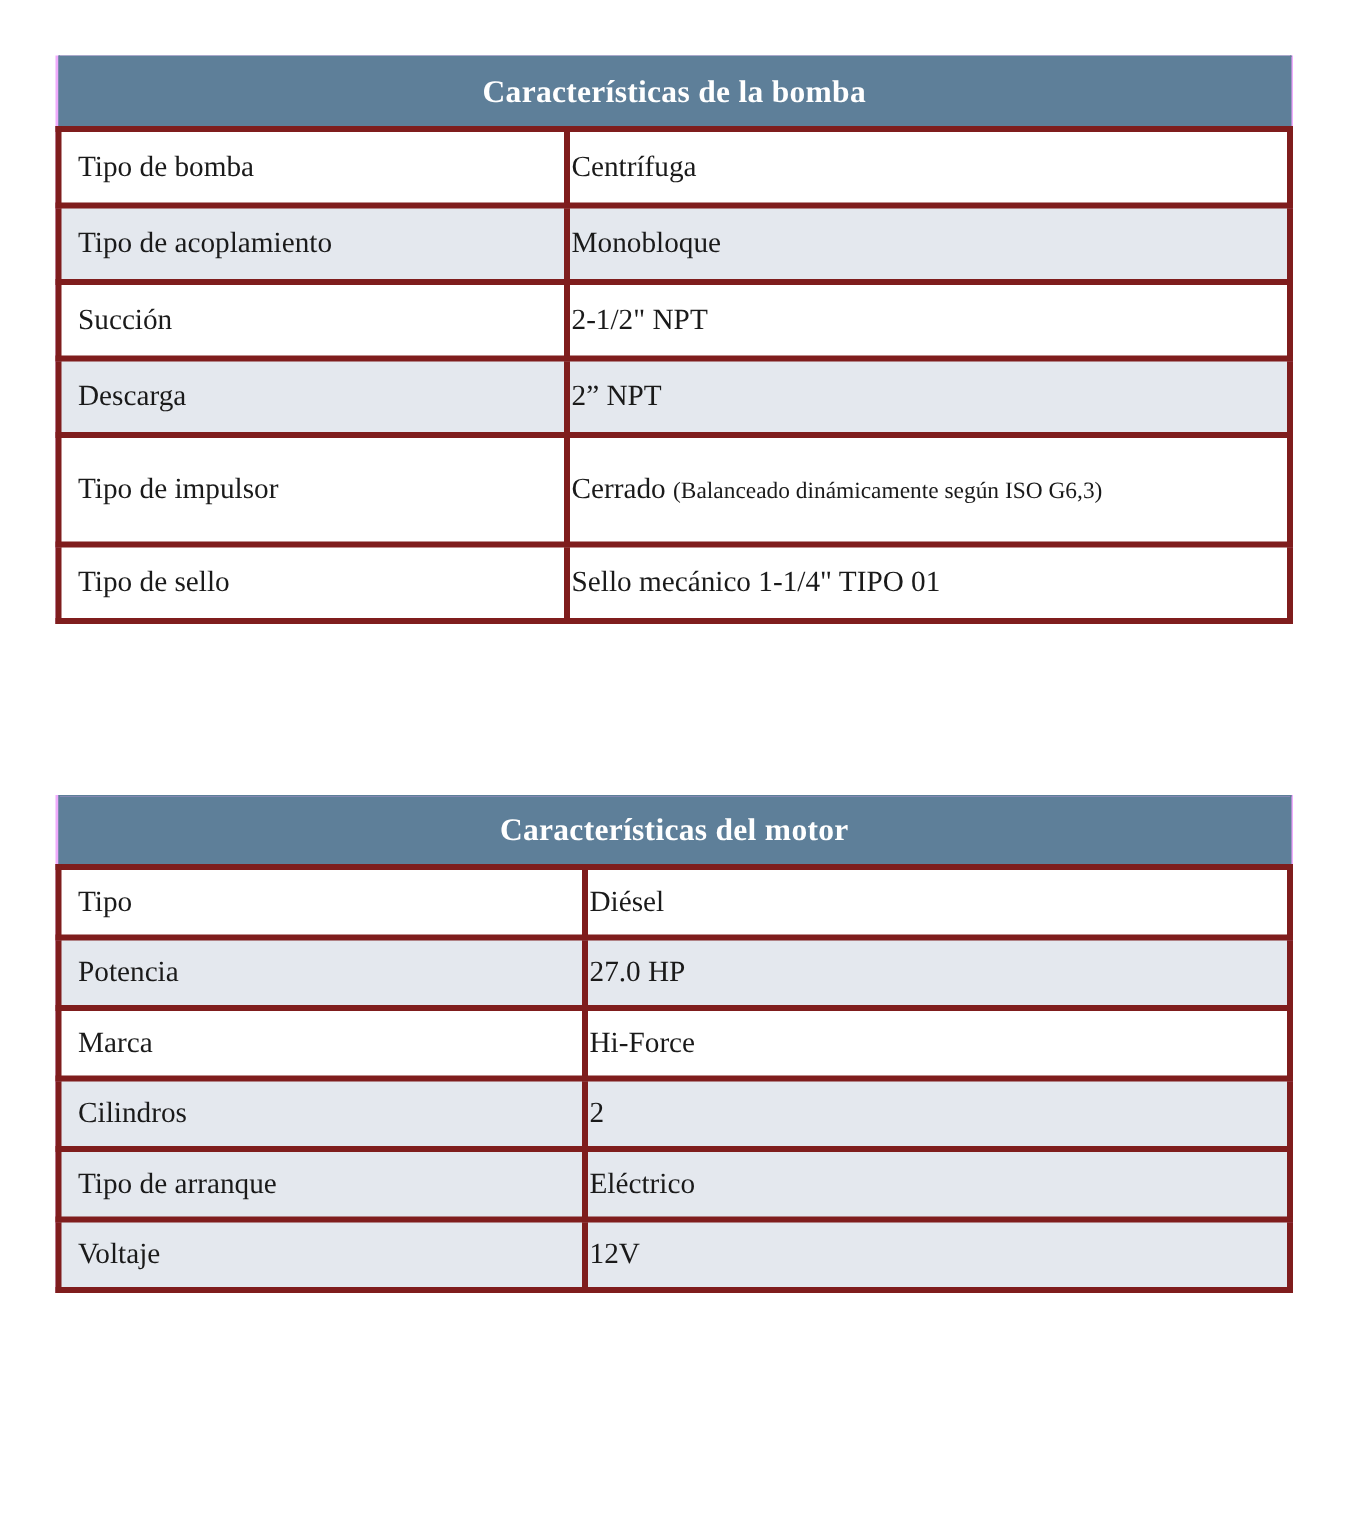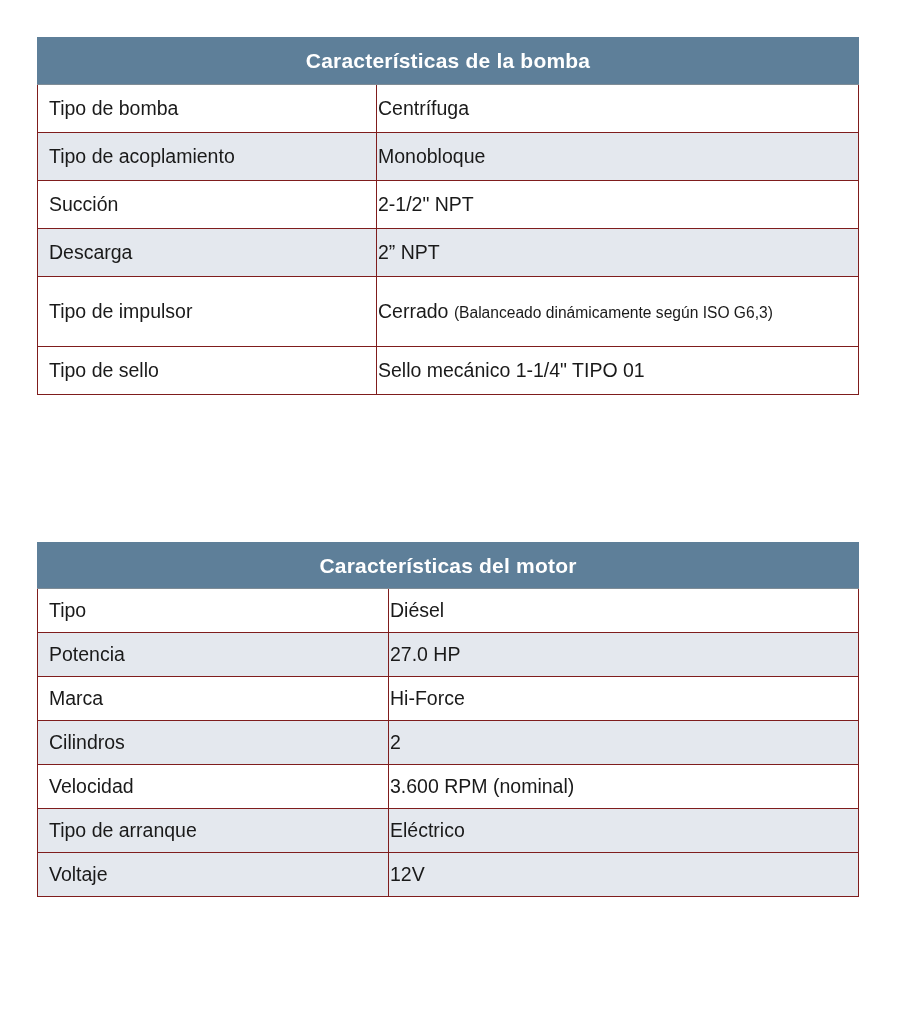--- a/index.html
+++ b/index.html
@@ -23,32 +23,33 @@
     overflow: hidden;
   }
 
   
   .spec-table {
     position: absolute;
     border-collapse: collapse;
     table-layout: fixed;
     border: 1px solid #8c9099;
     background: #f0abfc;
+    font-family: Liberation Serif, serif;
   }
   .spec-table .hdr-cell {
     background: #5e7f99;
     color: #ffffff;
     font-weight: bold;
     text-align: center;
     letter-spacing: .2px;
     border: 1px solid #5e7f99;
     border-bottom: 1px solid #7f8c96;
   }
   .spec-table td {
-    border: 1px solid #7f1d1d;
+    border: 4px solid #7f1d1d;
     vertical-align: middle;
     background: #ffffff;
   }
   .spec-table tr.alt td {
     background: #e4e8ee;
     margin-left: 30px;
   }
   .spec-table td.k {
     padding-left: 11px;
     padding-right: 6px;
@@ -78,21 +79,21 @@
   }
   #table-bomba tr.tall td {
     height: 67px;
   }
   #table-bomba col.c1 { width: 339px; }
   #table-bomba col.c2 { width: 482px; }
 
   
   #table-motor {
     left: 37px;
-    top: 542px;
+    top: 530px;
     width: 821px;
     font-size: 19.5px;
   }
   #table-motor .hdr-cell {
     height: 43px;
     font-size: 21px;
   }
   #table-motor td.k,
   #table-motor td.v {
     height: 41px;
@@ -163,24 +164,20 @@
         <td class="v">27.0 HP</td>
       </tr>
       <tr>
         <td class="k">Marca</td>
         <td class="v">Hi-Force</td>
       </tr>
       <tr class="alt">
         <td class="k">Cilindros</td>
         <td class="v">2</td>
       </tr>
-      <tr>
-        <td class="k">Velocidad</td>
-        <td class="v">3.600 RPM (nominal)</td>
-      </tr>
       <tr class="alt">
         <td class="k">Tipo de arranque</td>
         <td class="v">Eléctrico</td>
       </tr>
       <tr class="alt">
         <td class="k">Voltaje</td>
         <td class="v">12V</td>
       </tr>
     </tbody>
   </table>

